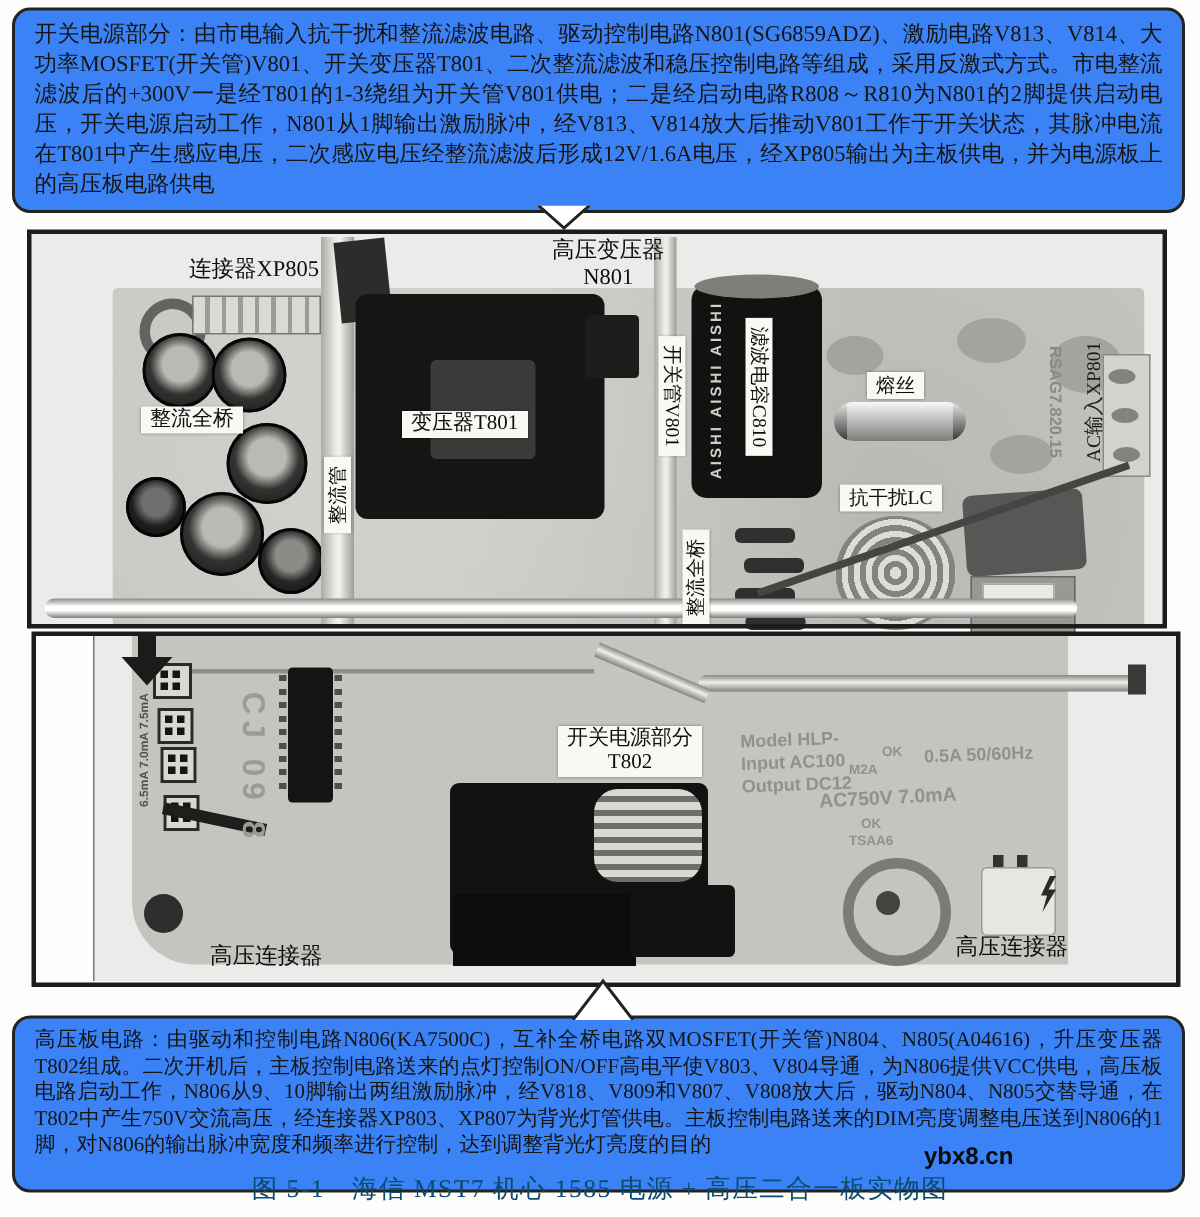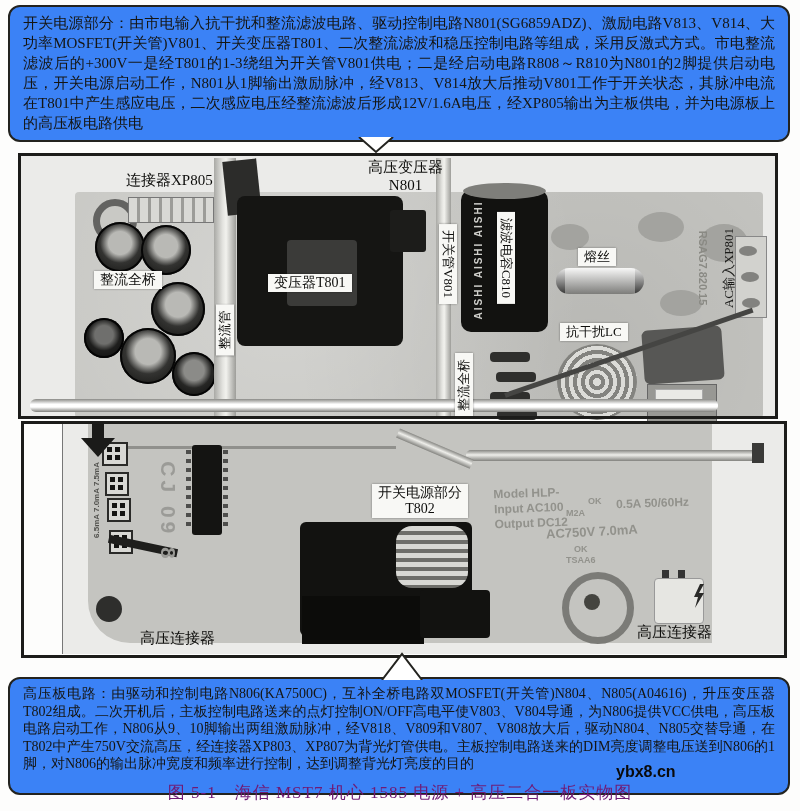--- a/index.html
+++ b/index.html
@@ -31,21 +31,21 @@
        white-space:pre-line;text-align:center;z-index:30;}
   .silk{position:absolute;color:#92928c;font-family:"Liberation Sans", sans-serif;font-weight:bold;
         white-space:pre-line;z-index:6;}
   .ctr{position:absolute;z-index:30;}
   .vccw{transform:translate(-50%,-50%) rotate(-90deg);}
   .vcw{transform:translate(-50%,-50%) rotate(90deg);}
   
   .frame{position:absolute;border:3px solid #1c1c1a;z-index:40;pointer-events:none;}
   .ptr{position:absolute;z-index:45;}
   
-  .caption{position:absolute;color:#701a75;font:17px/22px "Liberation Serif", serif;letter-spacing:1px;z-index:55;}
+  .caption{position:absolute;color:#0c4a6e;font:17px/22px "Liberation Serif", serif;letter-spacing:1px;z-index:55;}
   .wm-faint{position:absolute;color:rgba(110,135,200,.38);font:bold 25px/26px "Liberation Sans", sans-serif;z-index:58;}
   .wm-small{position:absolute;color:#0a0a0a;font:bold 16px/18px "Liberation Sans", sans-serif;z-index:60;}
   .wm-url{position:absolute;color:#2424d8;font:bold 26px/28px "Liberation Sans", sans-serif;letter-spacing:1px;z-index:60;}
 </style>
 </head>
 <body>
 
 <div class="page">
 
   <div class="box" style="left:8px;top:5px;width:752px;height:121px;padding:6px 13px;">

